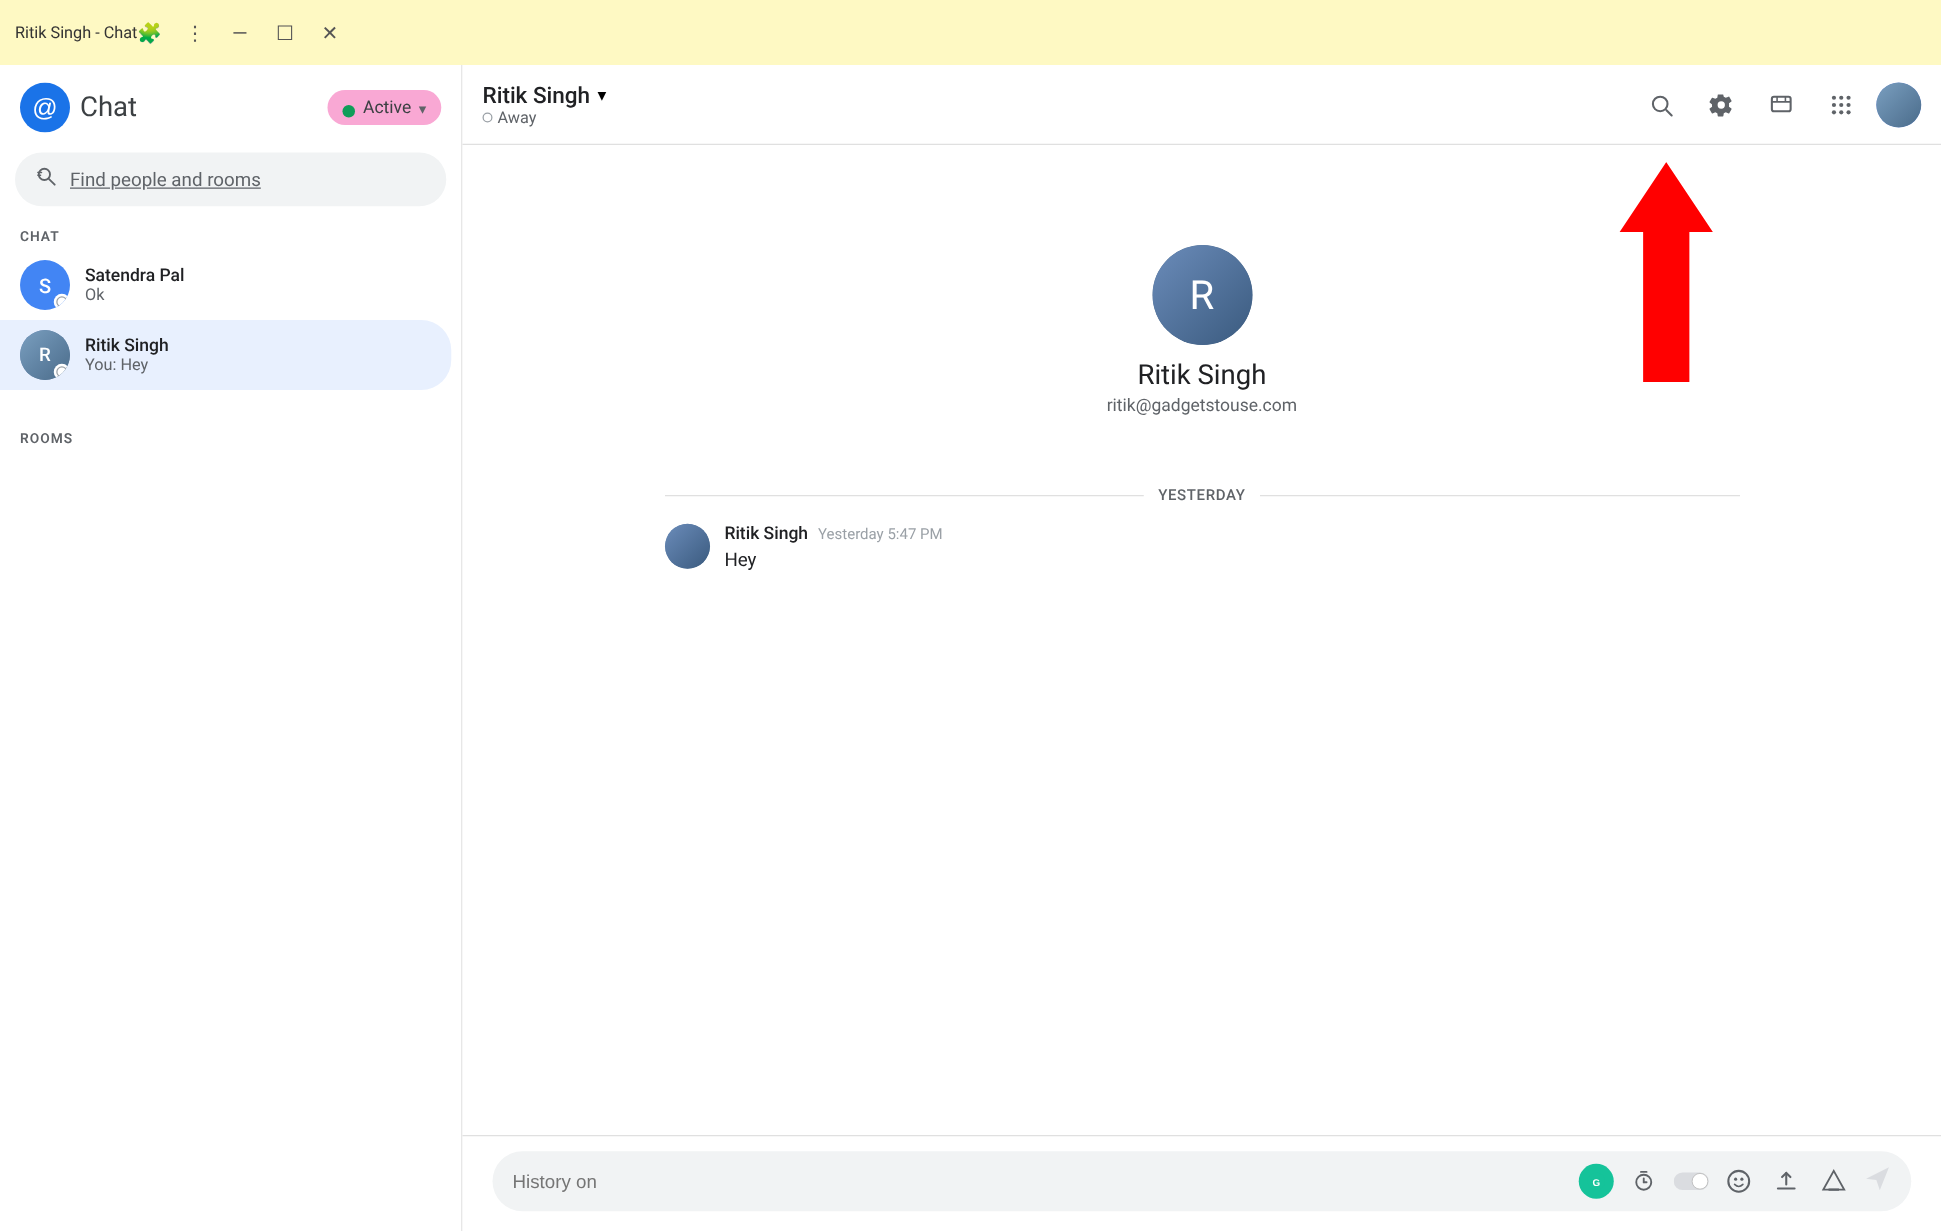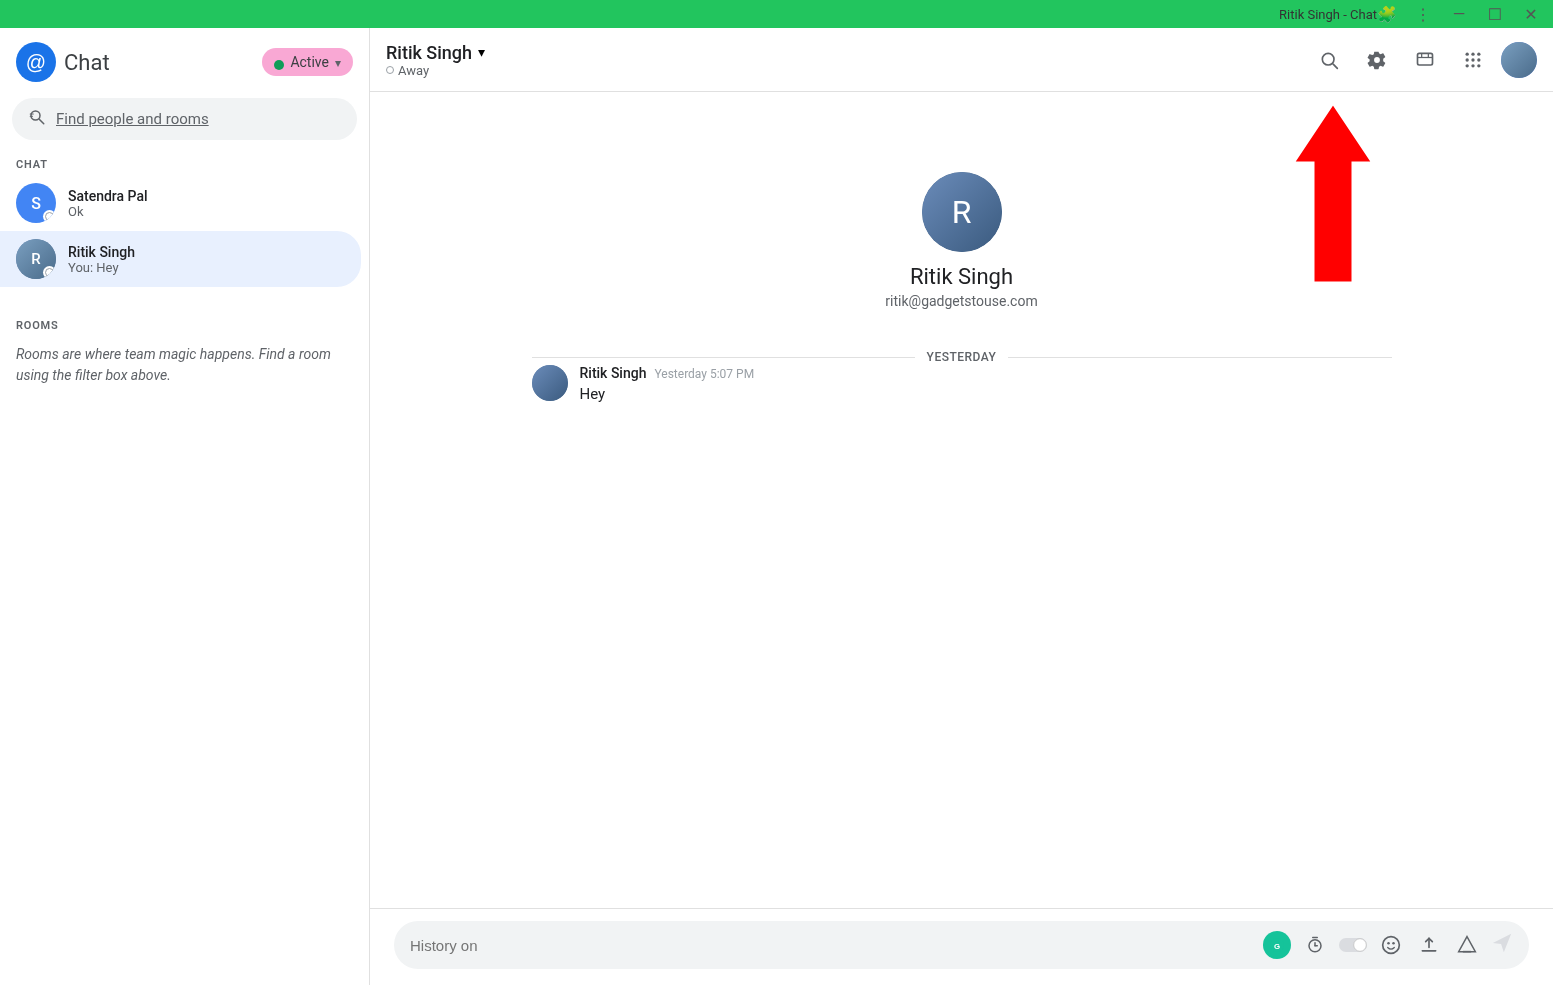--- a/index.html
+++ b/index.html
@@ -1,25 +1,25 @@
 <!DOCTYPE html>
 <html><head>
   <meta charset="utf-8">
   <style>
     * { box-sizing: border-box; margin: 0; padding: 0; }
     body { font-family: 'Google Sans', Roboto, Arial, sans-serif; background: #f1f3f4; width: 1553px; height: 985px; overflow: hidden; display: flex; flex-direction: column; }
 
     
     .titlebar {
-      height: 28px;
-      background: #22c55e;
+      height: 52px;
+      background: #fef9c3;
       display: flex;
       align-items: center;
       padding: 0 12px;
-      justify-content: flex-end;
+      justify-content: flex-start;
       flex-shrink: 0;
     }
     .titlebar-title { font-size: 13px; color: #333; }
     .titlebar-controls { display: flex; gap: 16px; align-items: center; }
     .titlebar-btn { width: 20px; height: 20px; display: flex; align-items: center; justify-content: center; cursor: pointer; font-size: 16px; color: #555; }
 
     
     .app-container {
       display: flex;
       flex: 1;
@@ -310,21 +310,21 @@
     .contact-email {
       font-size: 14px;
       color: #5f6368;
     }
 
     .date-divider {
       display: flex;
       align-items: center;
       width: 100%;
       max-width: 860px;
-      margin: 1px 0;
+      margin: 16px 0;
     }
 
     .date-divider-line {
       flex: 1;
       height: 1px;
       background: #e0e0e0;
     }
 
     .date-divider-text {
       font-size: 12px;
@@ -527,21 +527,20 @@
         </div>
       </div>
       <div class="chat-info">
         <div class="chat-name">Ritik Singh</div>
         <div class="chat-preview">You: Hey</div>
       </div>
     </div>
 
     <div class="rooms-section">
       <div class="section-label">ROOMS</div>
-      <div class="rooms-notice">Rooms are where team magic happens. Find a room using the filter box above.</div>
     </div>
 
   </div>
 
   <div class="chat-main">
 
     <div class="chat-header">
       <div class="chat-header-left">
         <div>
           <div style="display:flex;align-items:center;gap:6px;">
@@ -622,21 +621,21 @@
       </div>
 
       <div class="messages-area">
         <div class="message-row">
           <div class="msg-avatar avatar-ritik-msg">
             <div style="width:36px;height:36px;background:linear-gradient(135deg,#6b8cba,#3a5a7e);border-radius:50%;"></div>
           </div>
           <div class="msg-content">
             <div class="msg-header">
               <span class="msg-sender">Ritik Singh</span>
-              <span class="msg-time">Yesterday 5:07 PM</span>
+              <span class="msg-time">Yesterday 5:47 PM</span>
             </div>
             <div class="msg-text">Hey</div>
           </div>
         </div>
       </div>
 
     </div>
 
     <div class="chat-input-area">
       <div class="chat-input-box">

